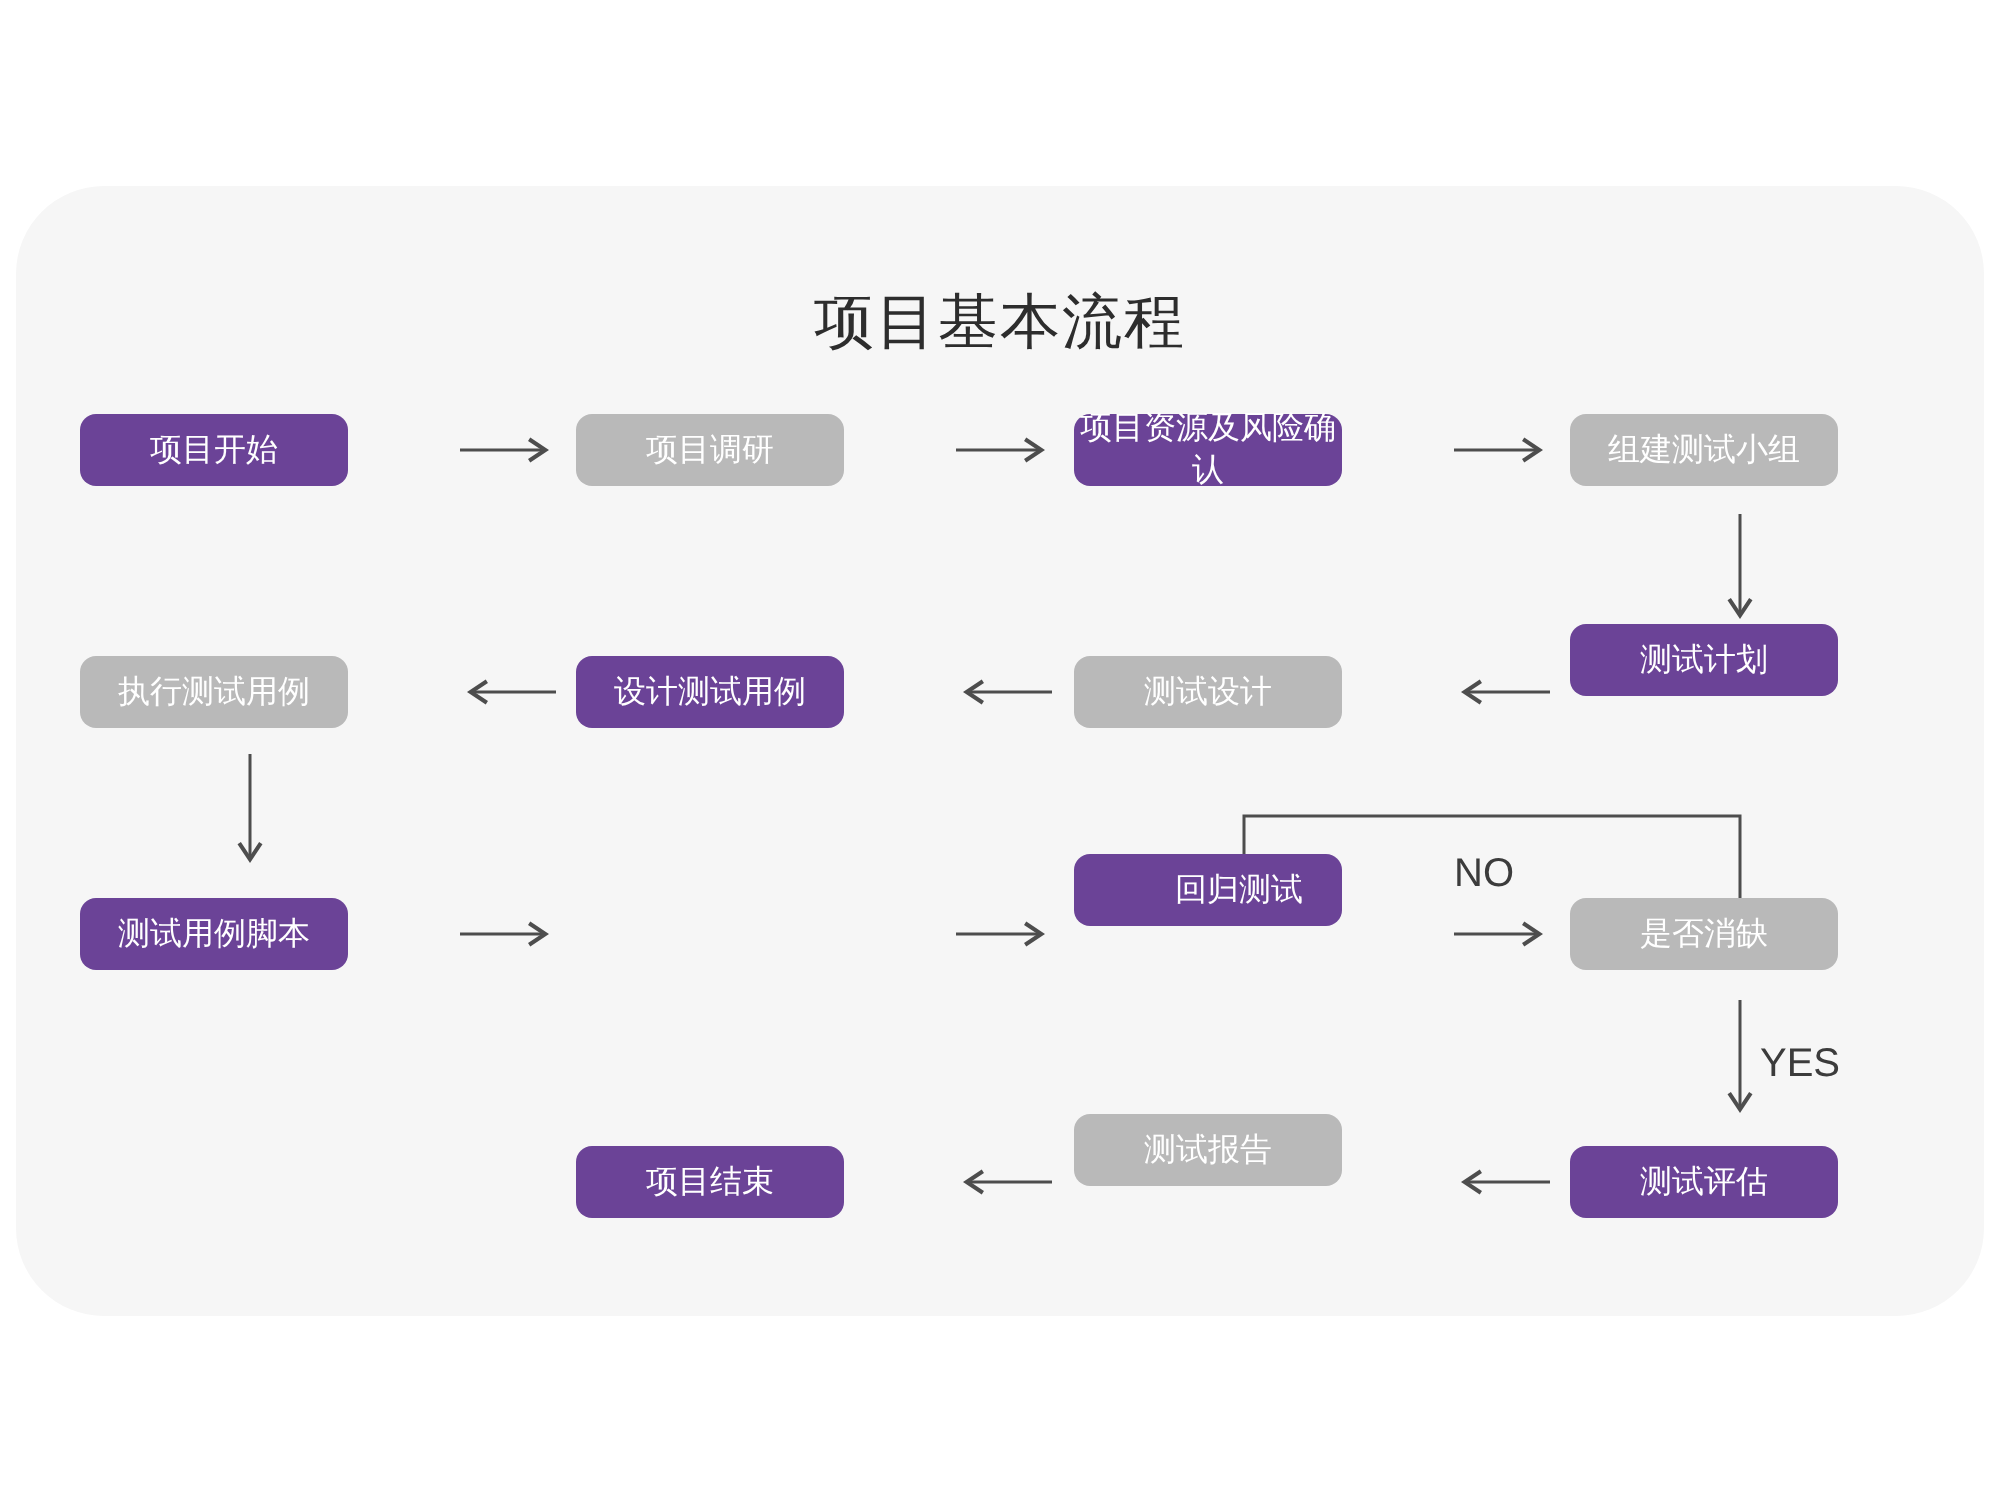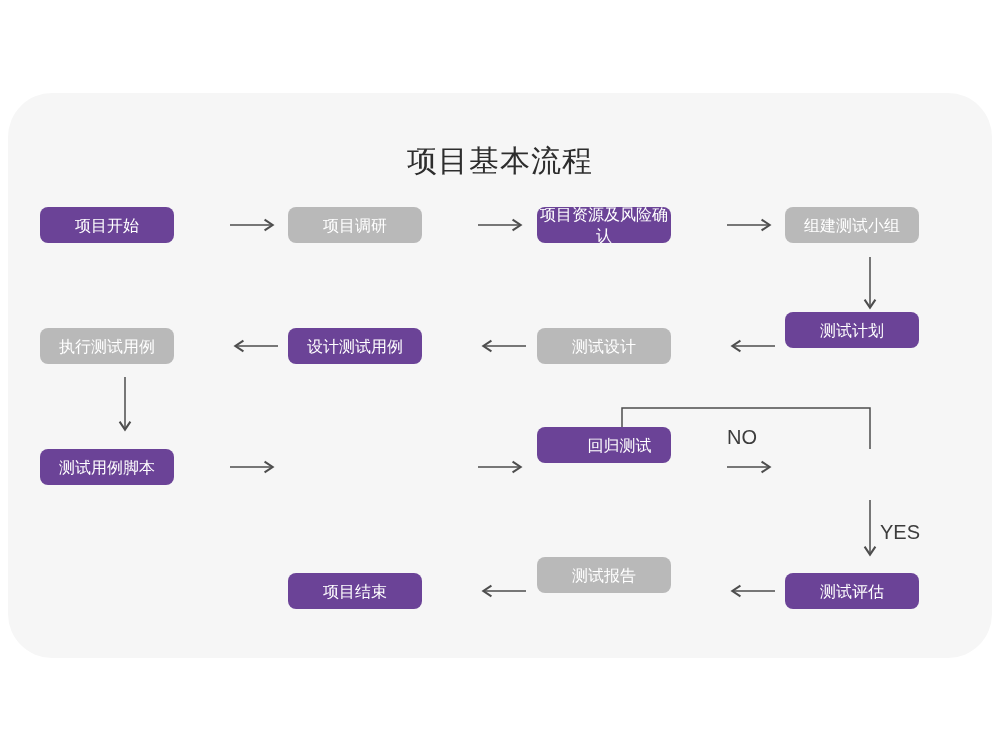--- a/index.html
+++ b/index.html
@@ -64,20 +64,21 @@
   <div class="node purple" style="left:537px;top:207px;"><span>项目资源及风险确认</span></div>
   <div class="node gray" style="left:785px;top:207px;"><span>组建测试小组</span></div>
 
   <div class="node purple" style="left:785px;top:312px;"><span>测试计划</span></div>
   <div class="node gray" style="left:537px;top:328px;"><span>测试设计</span></div>
   <div class="node purple" style="left:288px;top:328px;"><span>设计测试用例</span></div>
   <div class="node gray" style="left:40px;top:328px;"><span>执行测试用例</span></div>
 
   <div class="node purple" style="left:40px;top:449px;"><span>测试用例脚本</span></div>
   <div class="node purple" style="left:537px;top:427px;padding-left:31px;"><span>回归测试</span></div>
+  <div class="node gray" style="left:785px;top:449px;"><span>是否消缺</span></div>
 
   <div class="node purple" style="left:785px;top:573px;"><span>测试评估</span></div>
   <div class="node gray" style="left:537px;top:557px;"><span>测试报告</span></div>
   <div class="node purple" style="left:288px;top:573px;"><span>项目结束</span></div>
 
   <div class="edge-label" style="left:727px;top:426px;">NO</div>
   <div class="edge-label" style="left:880px;top:521px;">YES</div>
 </div>
 
 </body></html>

